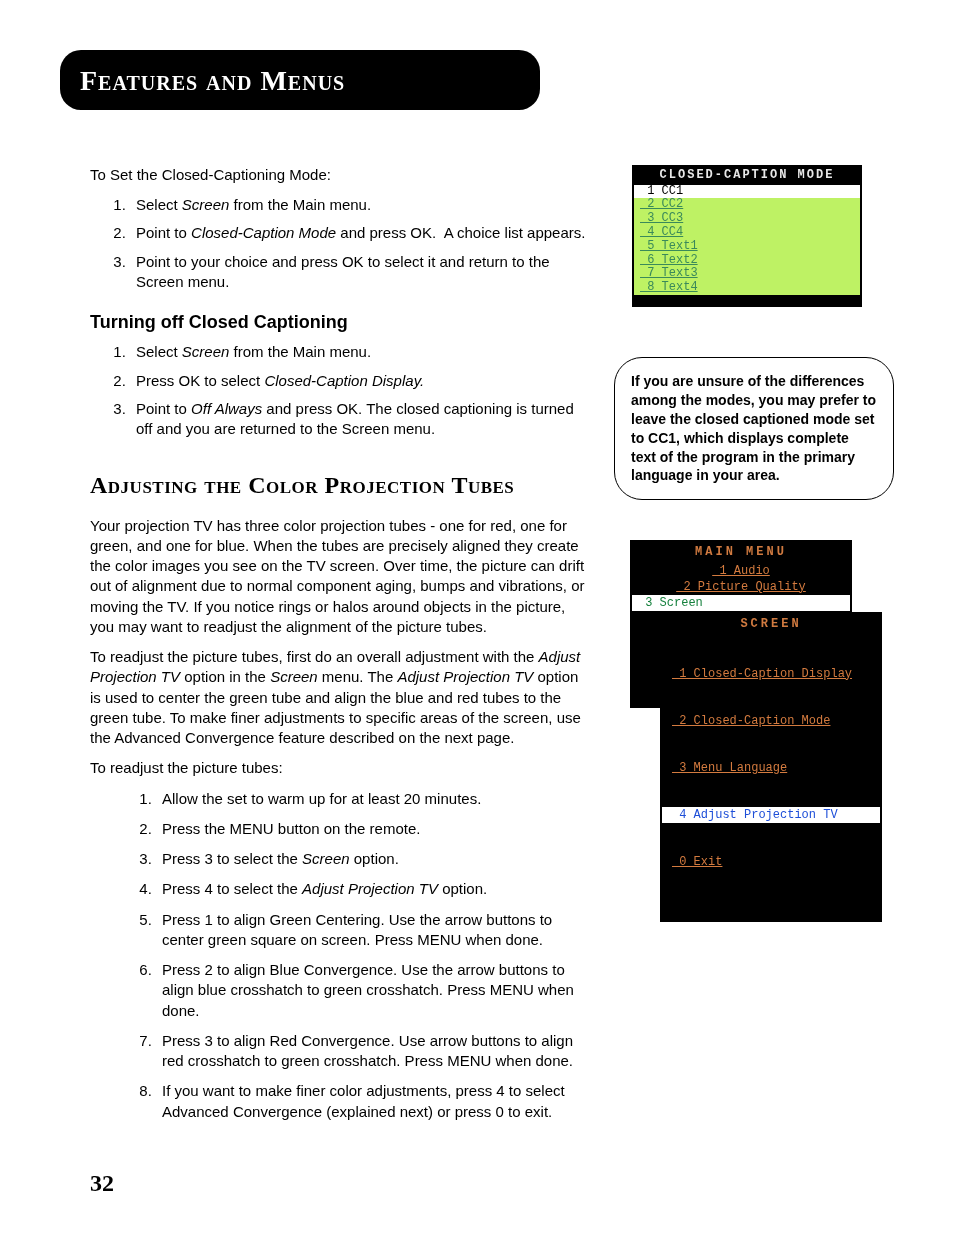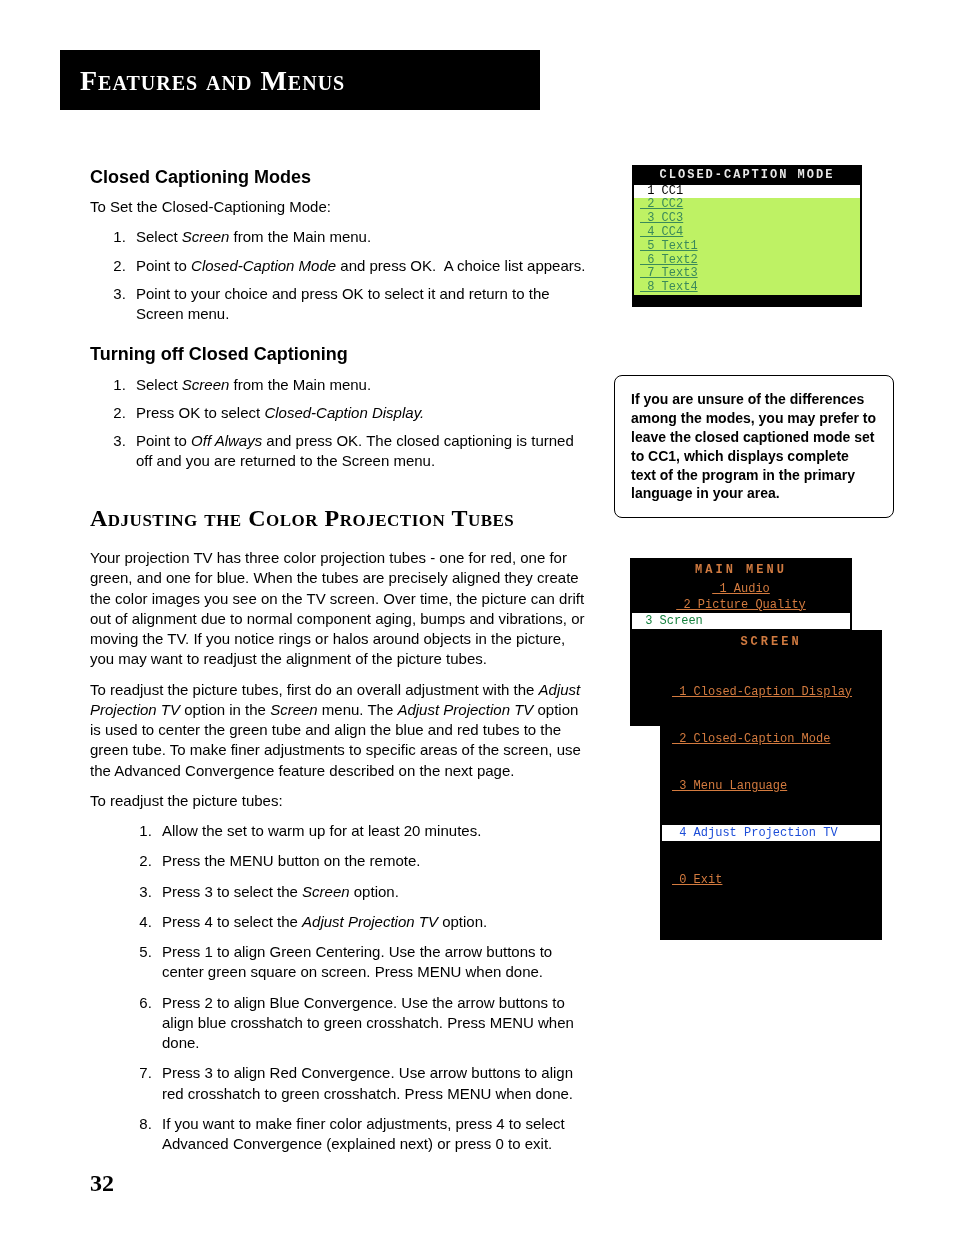--- a/index.html
+++ b/index.html
@@ -21,20 +21,21 @@
   color: #fff;
   font-family: "Lithos Pro", "Copperplate", "Papyrus", serif;
   font-weight: bold;
   font-variant: small-caps;
   letter-spacing: 1px;
   font-size: 28px;
   padding: 12px 20px 10px 20px;
   width: 480px;
   margin-left: -30px;
   margin-bottom: 55px;
+  border-radius: 21px;
 }
 .columns {
   display: flex;
   gap: 35px;
 }
 .col-left { width: 500px; }
 .col-right { width: 260px; }
 h2.section {
   font-family: "Frutiger", "Segoe UI", Arial, sans-serif;
   font-weight: bold;
@@ -90,26 +91,26 @@
 }
 .tvmenu .row.sel {
   background: #fff;
   color: #000;
 }
 .tvmenu .row.u { text-decoration: underline; }
 .tvmenu .footer { height: 10px; background:#000; }
 
 .tip {
   border: 1.5px solid #000;
-  border-radius: 8px;
+  border-radius: 28px;
   padding: 14px 16px;
   font-size: 14px;
   font-weight: bold;
   line-height: 1.35;
-  margin-top: 68px;
+  margin-top: 50px;
   margin-bottom: 40px;
   width: 280px;
   margin-left: -10px;
 }
 
 .nested-menu {
   position: relative;
   width: 250px;
   height: 230px;
   margin-left: 6px;
@@ -159,21 +160,20 @@
 </style>
 </head>
 <body>
 
 <div class="banner">Features and Menus</div>
 
 <div class="columns">
 
   <div class="col-left">
 
-    <h2 class="section">Closed Captioning Modes</h2>
     <p>To Set the Closed-Captioning Mode:</p>
     <ol class="tight">
       <li>Select <span class="it">Screen</span> from the Main menu.</li>
       <li>Point to <span class="it">Closed-Caption Mode</span> and press OK.&nbsp; A choice list appears.</li>
       <li>Point to your choice and press OK to select it and return to the Screen menu.</li>
     </ol>
 
     <h2 class="section" style="margin-top:18px">Turning off Closed Captioning</h2>
     <ol class="tight">
       <li>Select <span class="it">Screen</span> from the Main menu.</li>

